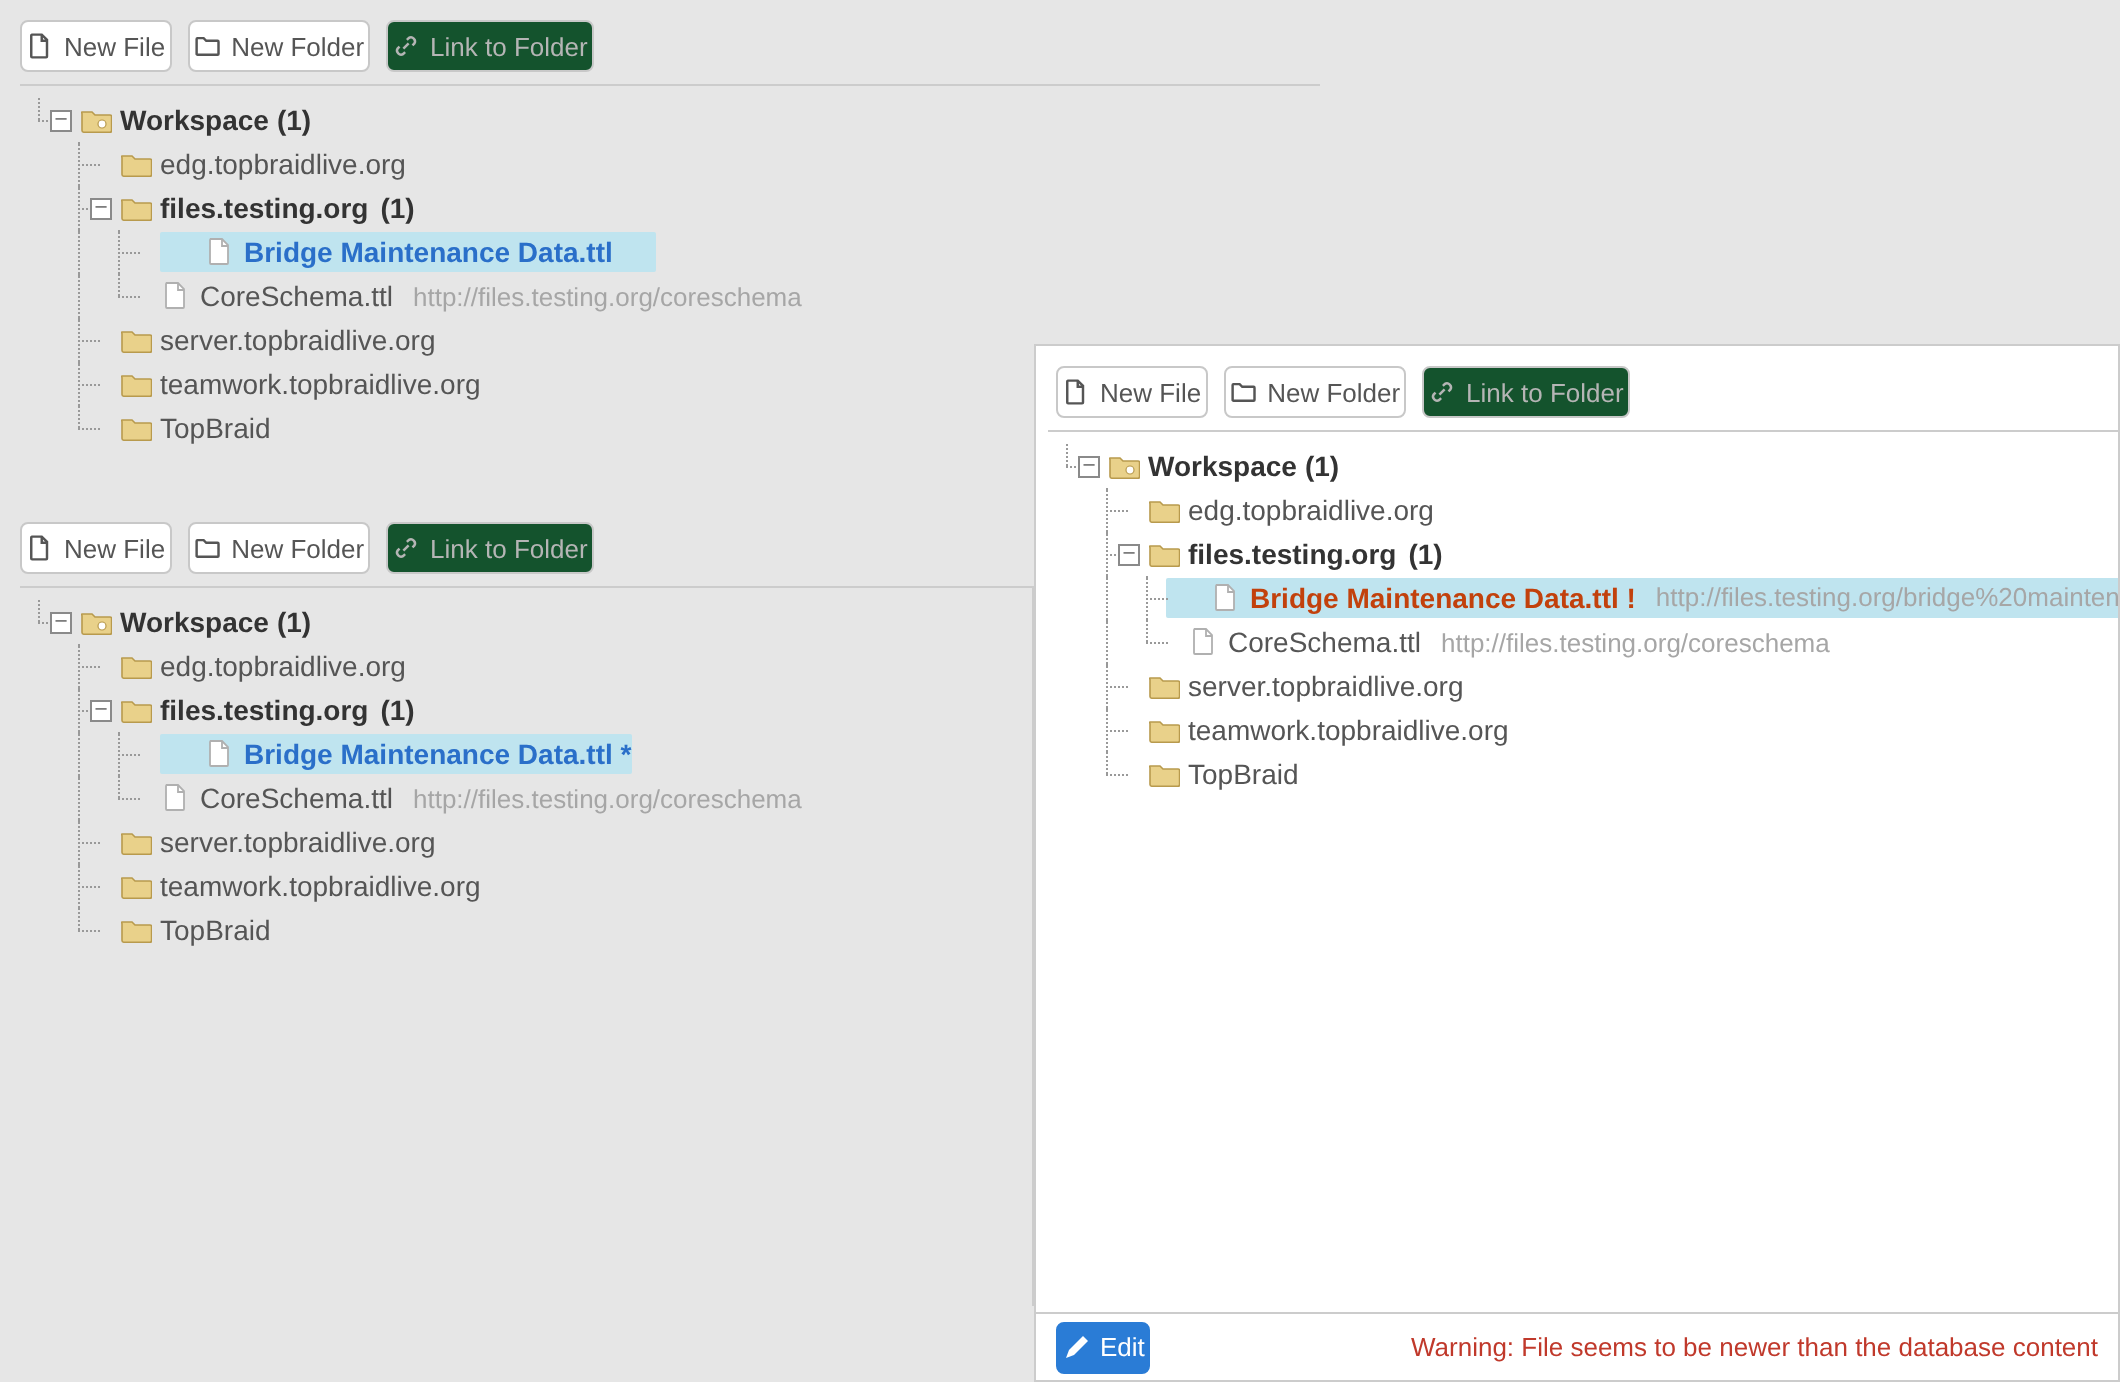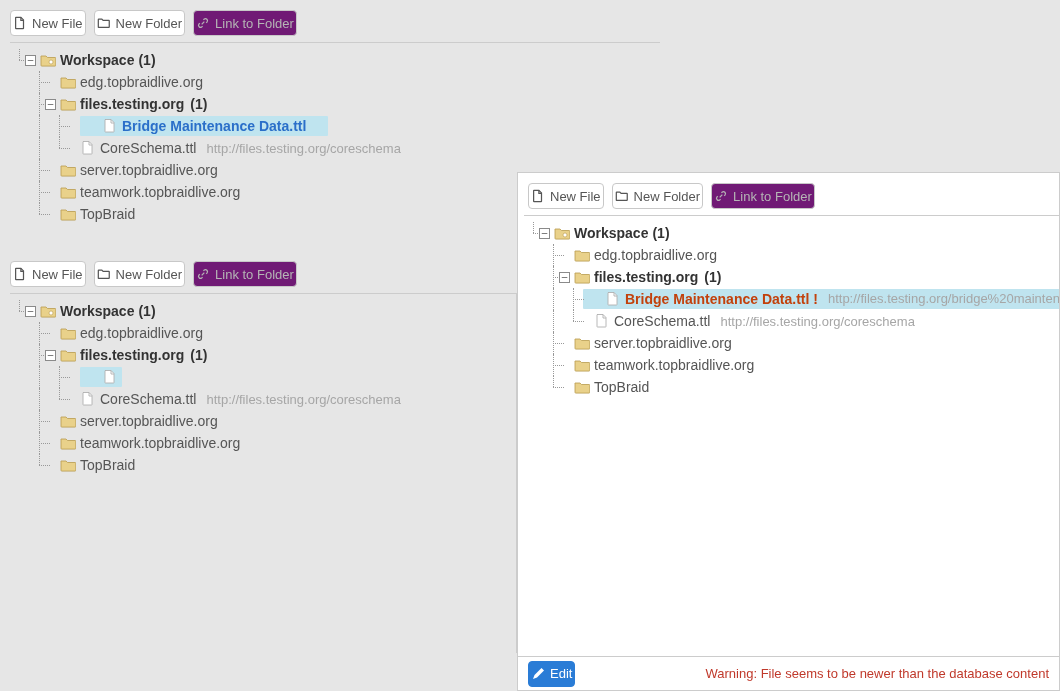--- a/index.html
+++ b/index.html
@@ -31,21 +31,21 @@
     border: 1px solid #c8c8c8;
     border-radius: 4px;
     padding: 5px 2px;
     font-size: 13px;
     color: #555;
     cursor: pointer;
     line-height: 1;
   }
   .btn.disabled {
     color: #b5b5b5;
-    background: #701a75;
+    background: #14532d;
     cursor: default;
   }
   .btn.primary {
     background: #2a7cd6;
     border-color: #2a7cd6;
     color: #fff;
   }
   .icon {
     display: inline-flex;
     width: 14px; height: 14px;
@@ -430,20 +430,21 @@
             <span class="conn vline"></span>
             <span class="conn tee"></span>
           </span>
         <span class="toggle blank"></span>
         <span class="hl" style="padding-right:0;">
           <span class="node-icon">
               <svg viewBox="0 0 16 16">
                 <use href="#i-doc"></use>
               </svg>
             </span>
+          <span class="label link-blue">Bridge Maintenance Data.ttl *</span>
         </span>
       </div>
       <div class="row">
         <span class="connectors">
             <span class="conn"></span>
             <span class="conn vline"></span>
             <span class="conn el"></span>
           </span>
         <span class="toggle blank"></span>
         <span class="node-icon">

